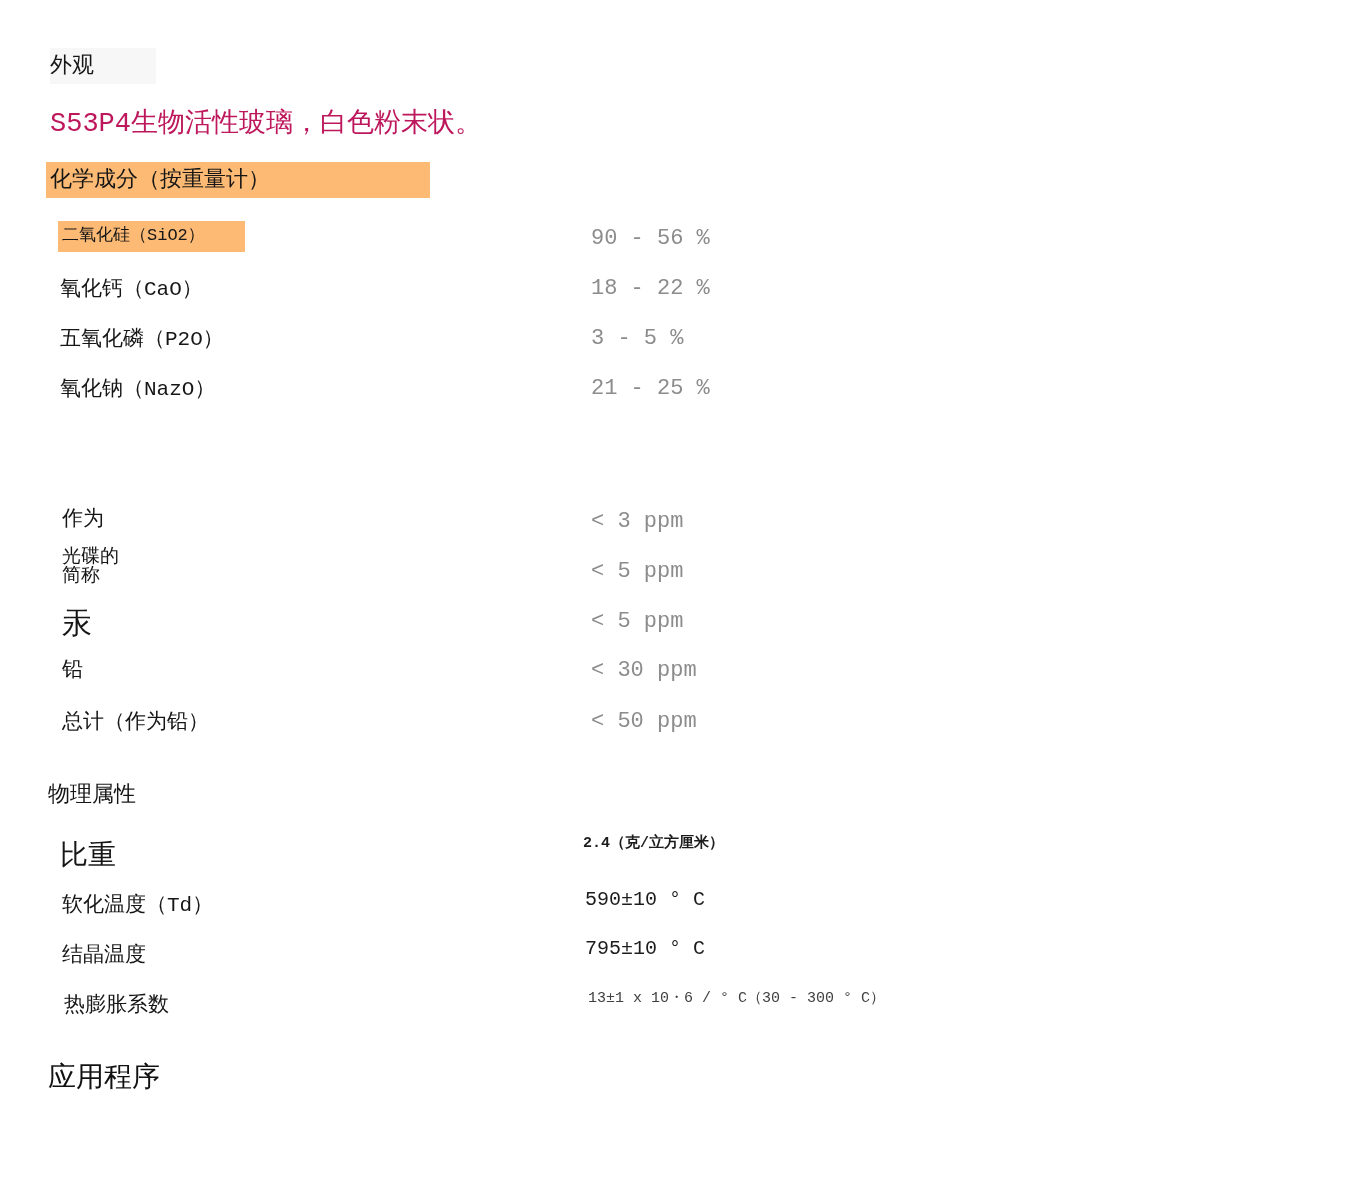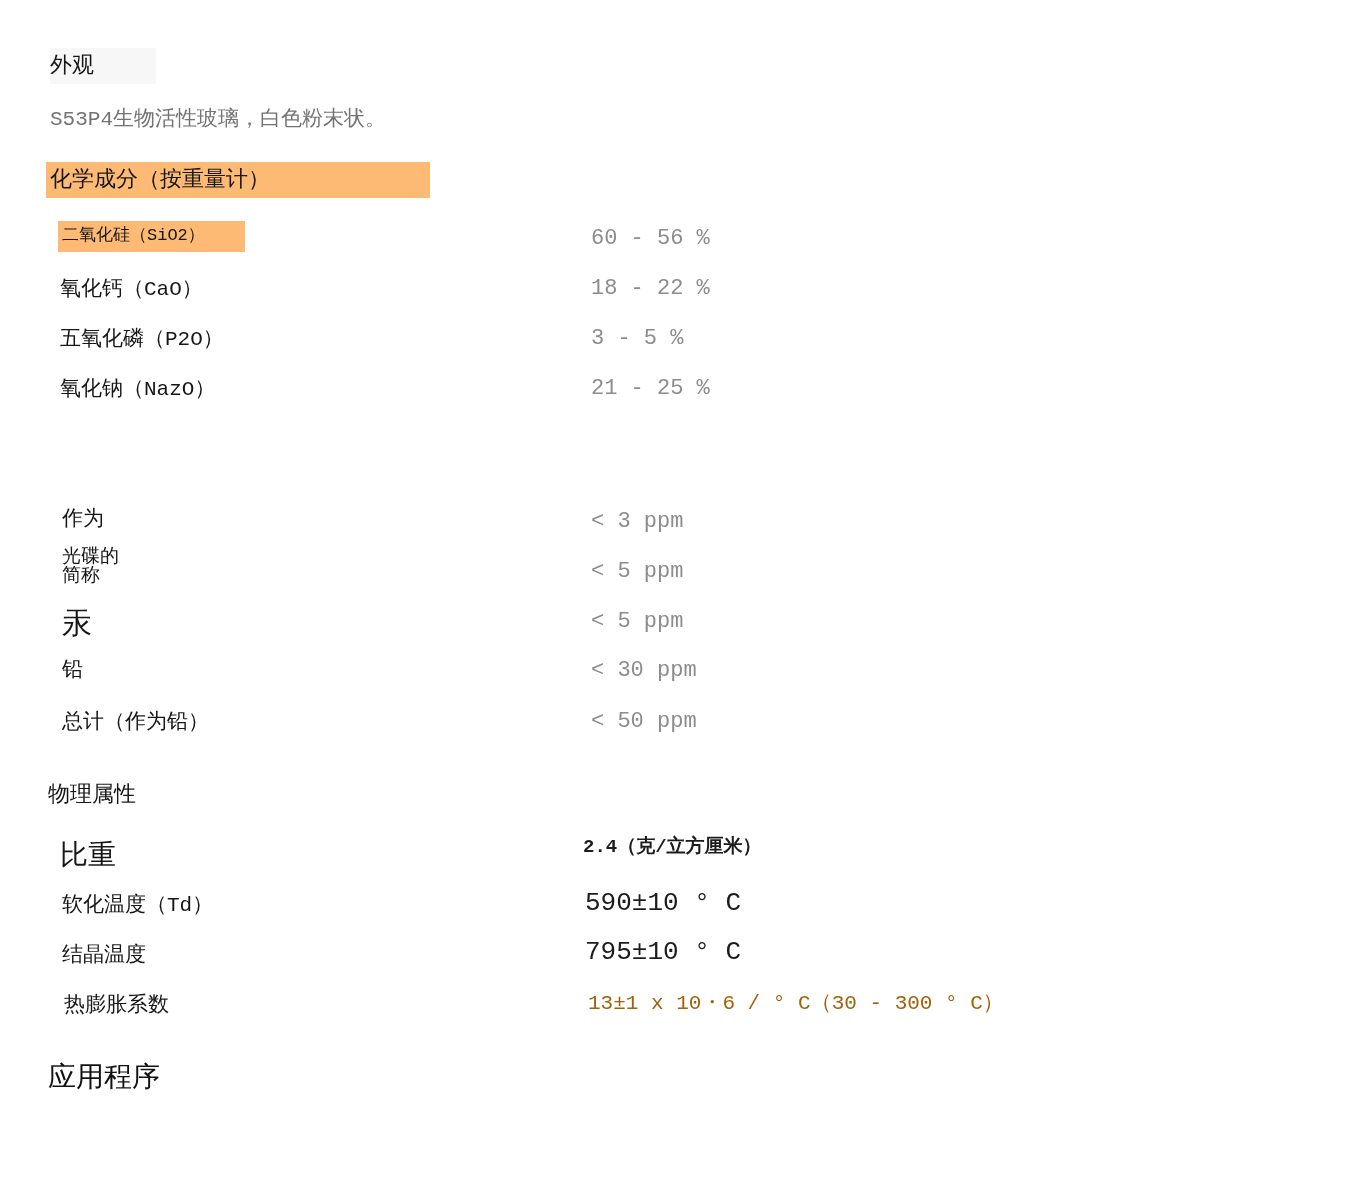--- a/index.html
+++ b/index.html
@@ -11,31 +11,31 @@
     color:#1c1c1c;
     overflow:hidden;
     margin-top:20px;
   }
   .abs{position:absolute;white-space:nowrap;}
   
   .hl{background:#f7f7f7;}
   .hl2{background:#fdba74;}
 
   .h-section{font-size:22px;color:#161616;}
-  .para{font-size:21px;color:#737373;}
+  .para{font-size:27px;color:#be185d;}
 
   .row-label{font-size:21px;color:#161616;}
   .row-label-sm{font-size:17px;color:#161616;}
   .row-label-xs{font-size:19px;line-height:19px;color:#161616;white-space:pre-line;}
   .row-label-lg{font-size:30px;color:#161616;}
 
   .val-gray{font-size:22px;color:#8c8c8c;}
-  .val-black{font-size:26px;color:#1c1c1c;}
-  .val-black-sm{font-size:19px;font-weight:bold;color:#1c1c1c;}
-  .val-black-xs{font-size:21px;color:#a16207;}
+  .val-black{font-size:20px;color:#1c1c1c;}
+  .val-black-sm{font-size:15px;font-weight:bold;color:#1c1c1c;}
+  .val-black-xs{font-size:15px;color:#404040;}
 
   .h-big{font-size:28px;color:#111111;}
   .para-big{
     font-size:25px;line-height:47px;color:#111111;
     white-space:normal;width:1292px;
   }
 
   
   #appearance-heading   {left:50px;  top:28px;  padding:2px 62px 4px 0;}
   #appearance-body      {left:50px;  top:84px;}
@@ -79,21 +79,21 @@
 <body>
 
 <div class="page">
 
   <div class="abs h-section hl" id="appearance-heading">外观</div>
   <div class="abs para" id="appearance-body">S53P4生物活性玻璃，白色粉末状。</div>
 
   <div class="abs h-section hl2" id="chem-heading">化学成分（按重量计）</div>
 
   <div class="abs row-label-sm hl2" id="chem-l0">二氧化硅（SiO2）</div>
-  <div class="abs val-gray" id="chem-v0">60 - 56 %</div>
+  <div class="abs val-gray" id="chem-v0">90 - 56 %</div>
 
   <div class="abs row-label" id="chem-l1">氧化钙（CaO）</div>
   <div class="abs val-gray" id="chem-v1">18 - 22 %</div>
 
   <div class="abs row-label" id="chem-l2">五氧化磷（P2O）</div>
   <div class="abs val-gray" id="chem-v2">3 - 5 %</div>
 
   <div class="abs row-label" id="chem-l3">氧化钠（NazO）</div>
   <div class="abs val-gray" id="chem-v3">21 - 25 %</div>
 

